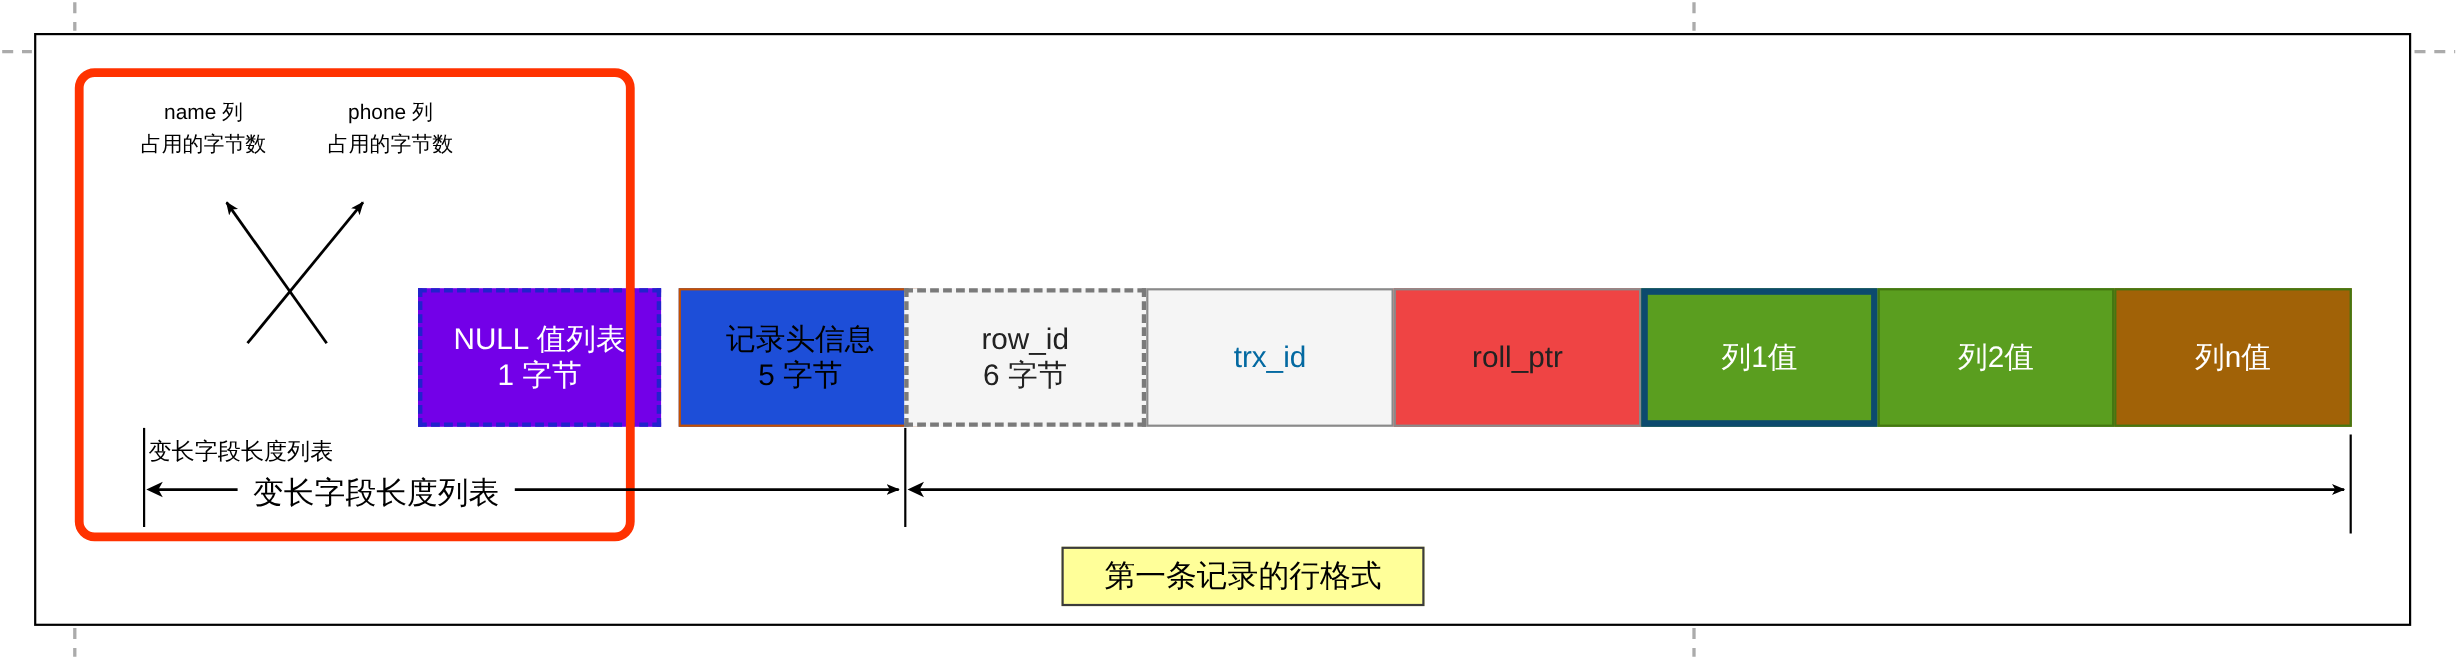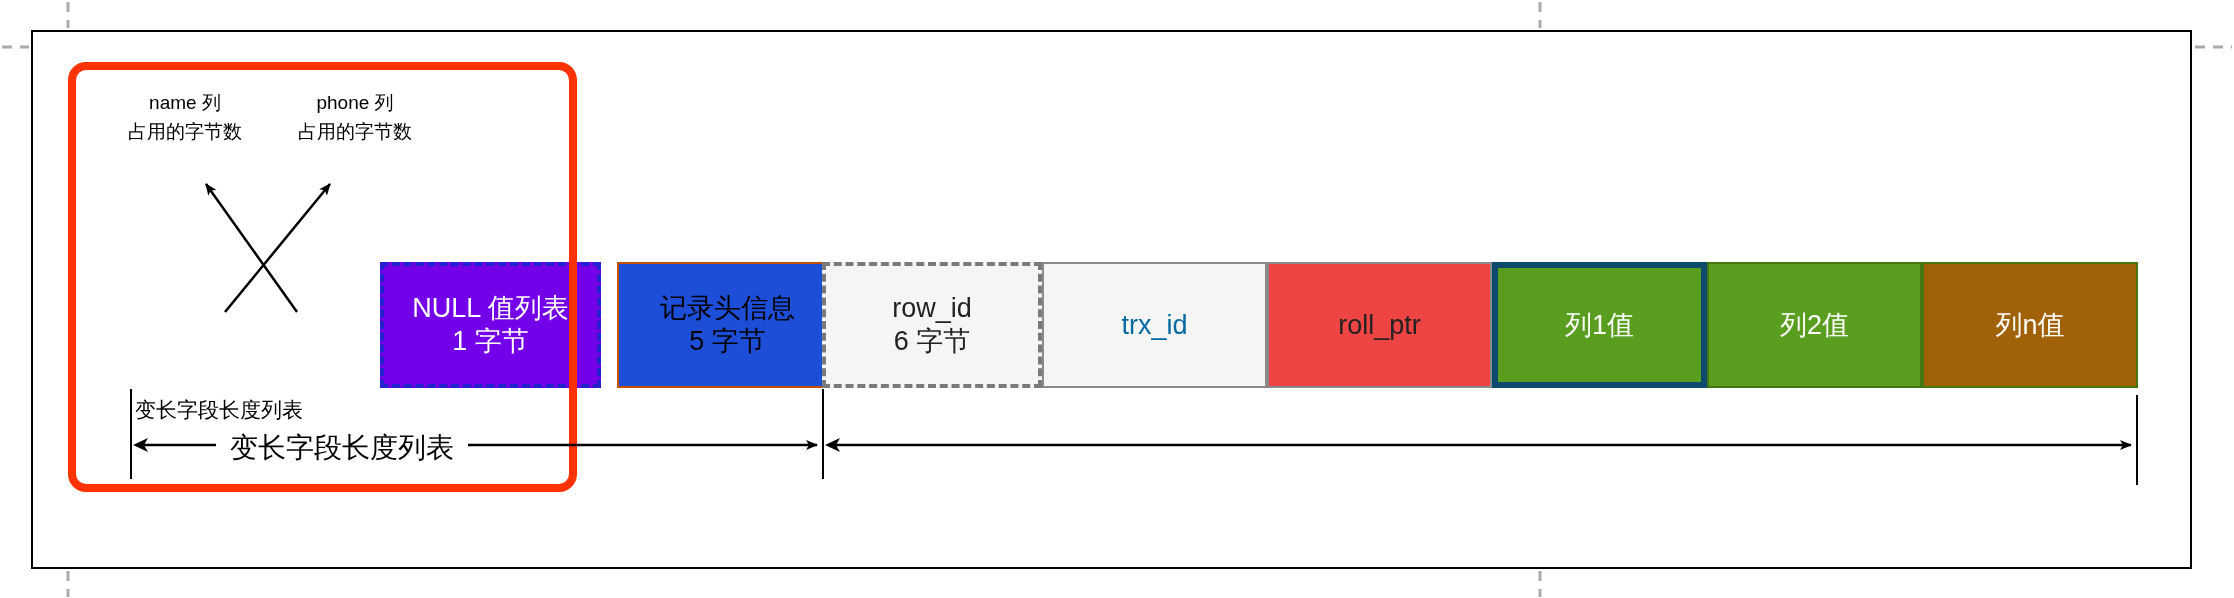--- a/index.html
+++ b/index.html
@@ -127,14 +127,17 @@
     <line x1="1540" y1="2" x2="1540" y2="28" stroke="#ababab" stroke-width="3" stroke-dasharray="10 8"></line>
     <line x1="68" y1="571" x2="68" y2="597" stroke="#ababab" stroke-width="3" stroke-dasharray="10 8"></line>
     <line x1="1540" y1="571" x2="1540" y2="597" stroke="#ababab" stroke-width="3" stroke-dasharray="10 8"></line>
     <line x1="2" y1="47" x2="29" y2="47" stroke="#ababab" stroke-width="3" stroke-dasharray="10 8"></line>
     <line x1="2195" y1="47" x2="2232" y2="47" stroke="#ababab" stroke-width="3" stroke-dasharray="10 8"></line>
   </svg>
 
   <div class="varlen-label">变长字段长度列表</div>
   <div class="measure-label extra">变长字段长度列表</div>
 
+  <div class="caption-box">
+    <span>第一条记录的行格式</span>
+  </div>
 
 </div>
 
 </body></html>

